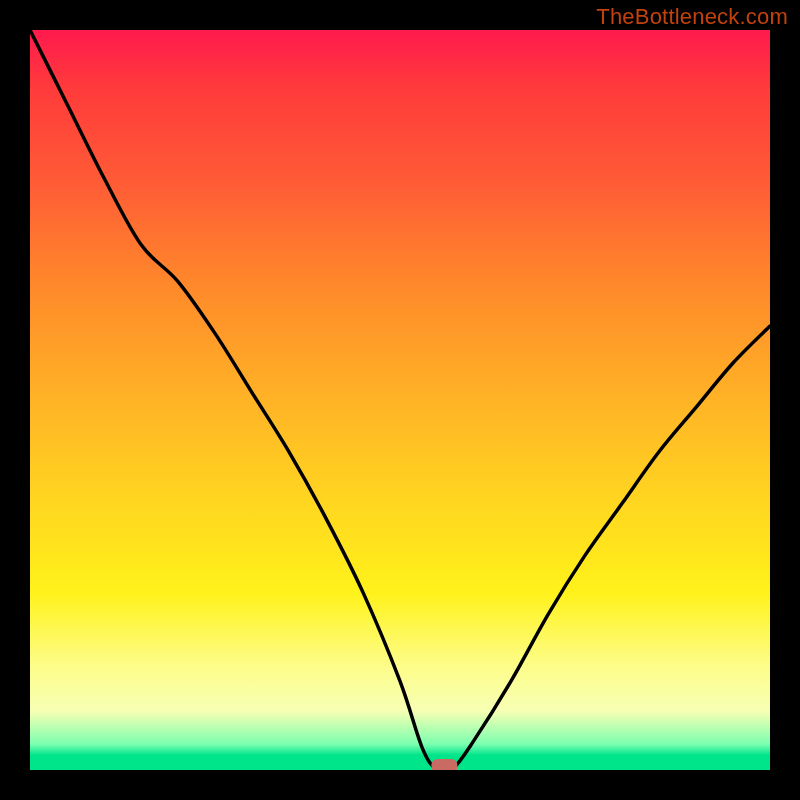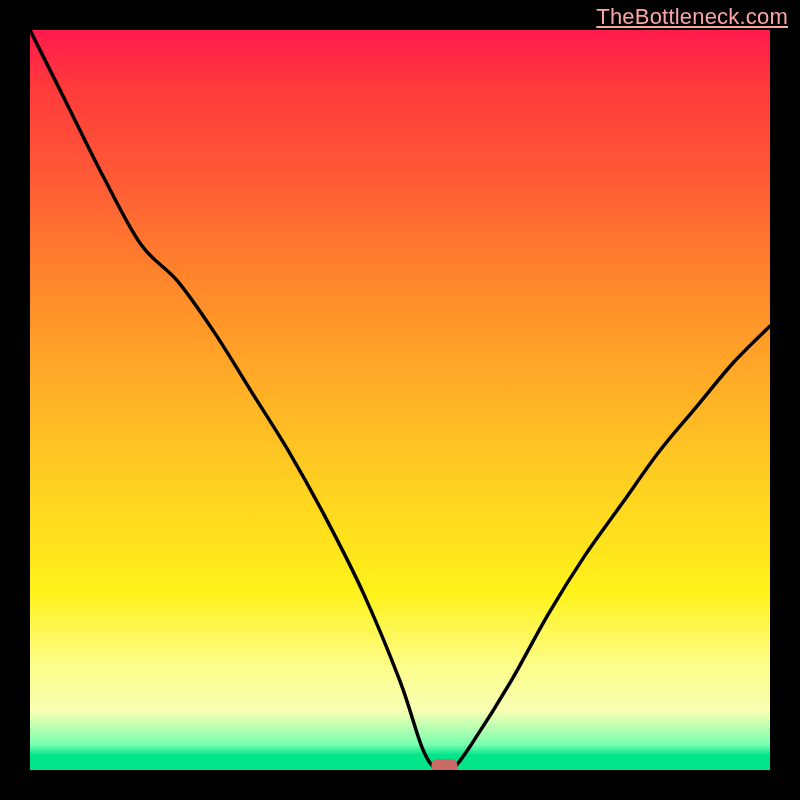--- a/index.html
+++ b/index.html
@@ -14,26 +14,25 @@
   .frame {
     position: relative;
     width: 800px;
     height: 800px;
     background: #000;
   }
   .watermark {
     position: absolute;
     top: 4px;
     right: 12px;
-    color: #fca5a5;
+    color: #c2410c;
     font-size: 22px;
     font-weight: 500;
     letter-spacing: 0.2px;
     z-index: 10;
-    text-decoration: underline;
   }
   .plot-area {
     position: absolute;
     left: 30px;
     top: 30px;
     width: 740px;
     height: 740px;
     overflow: hidden;
   }
   .gradient {

